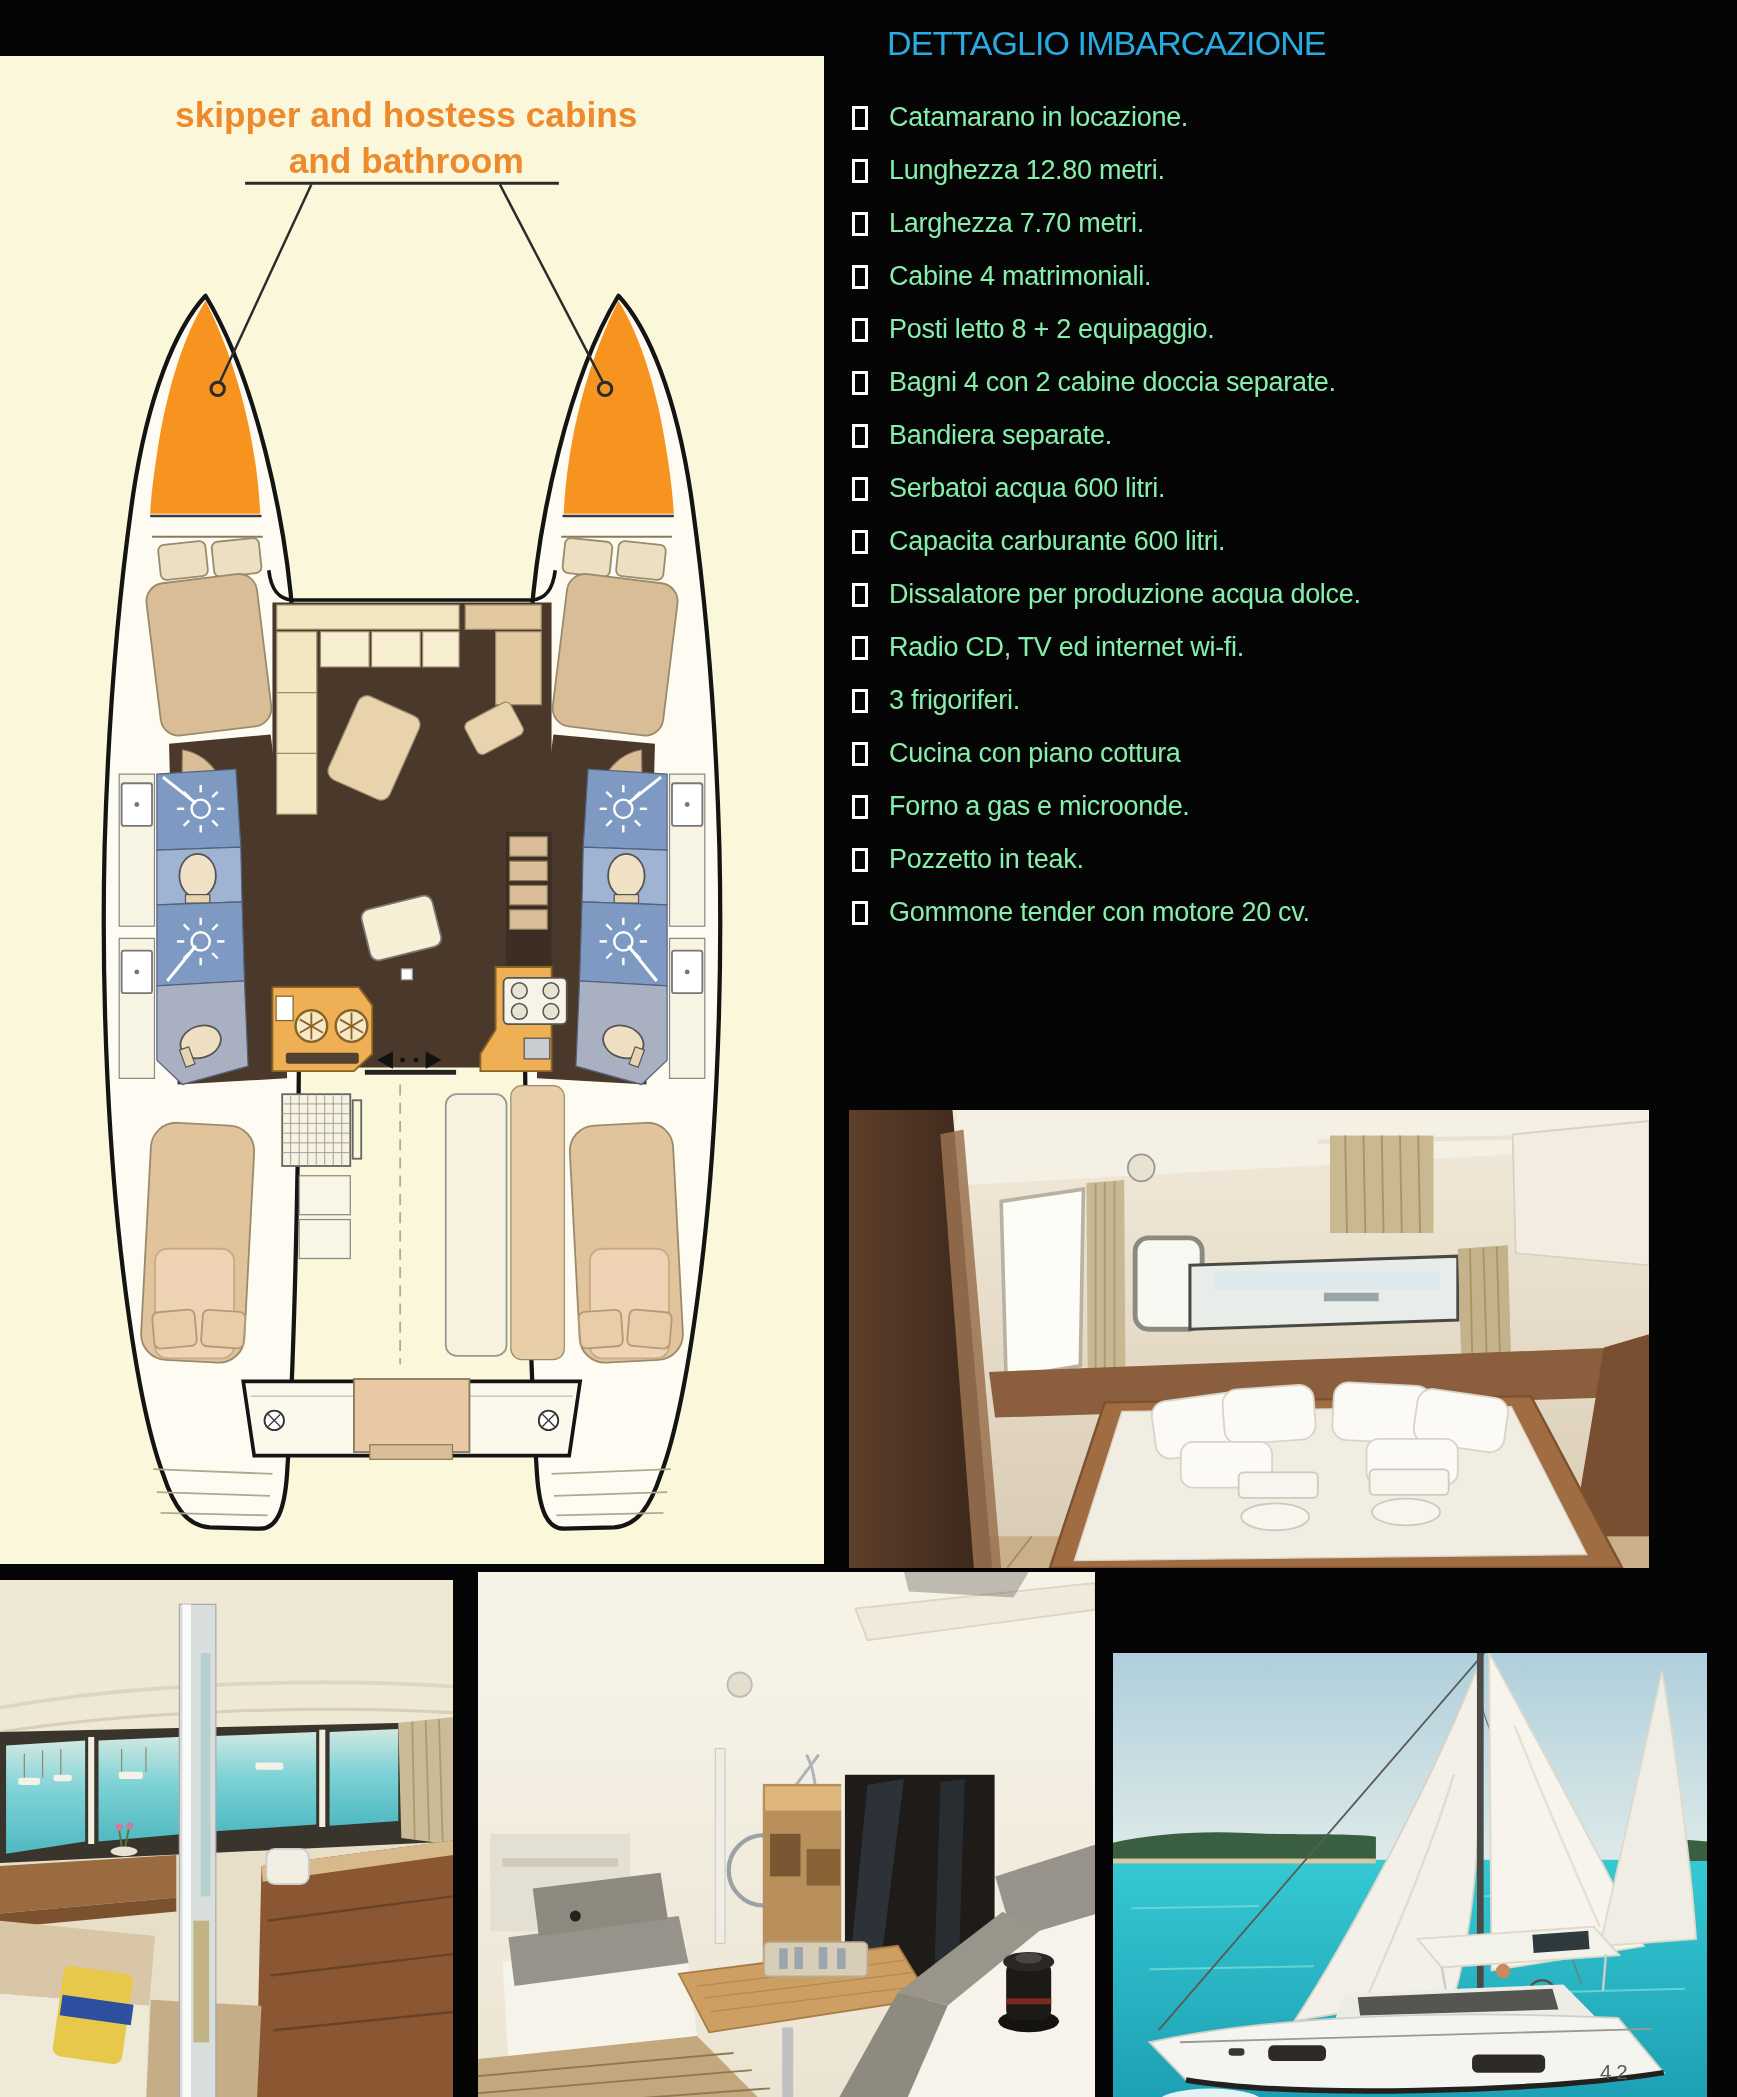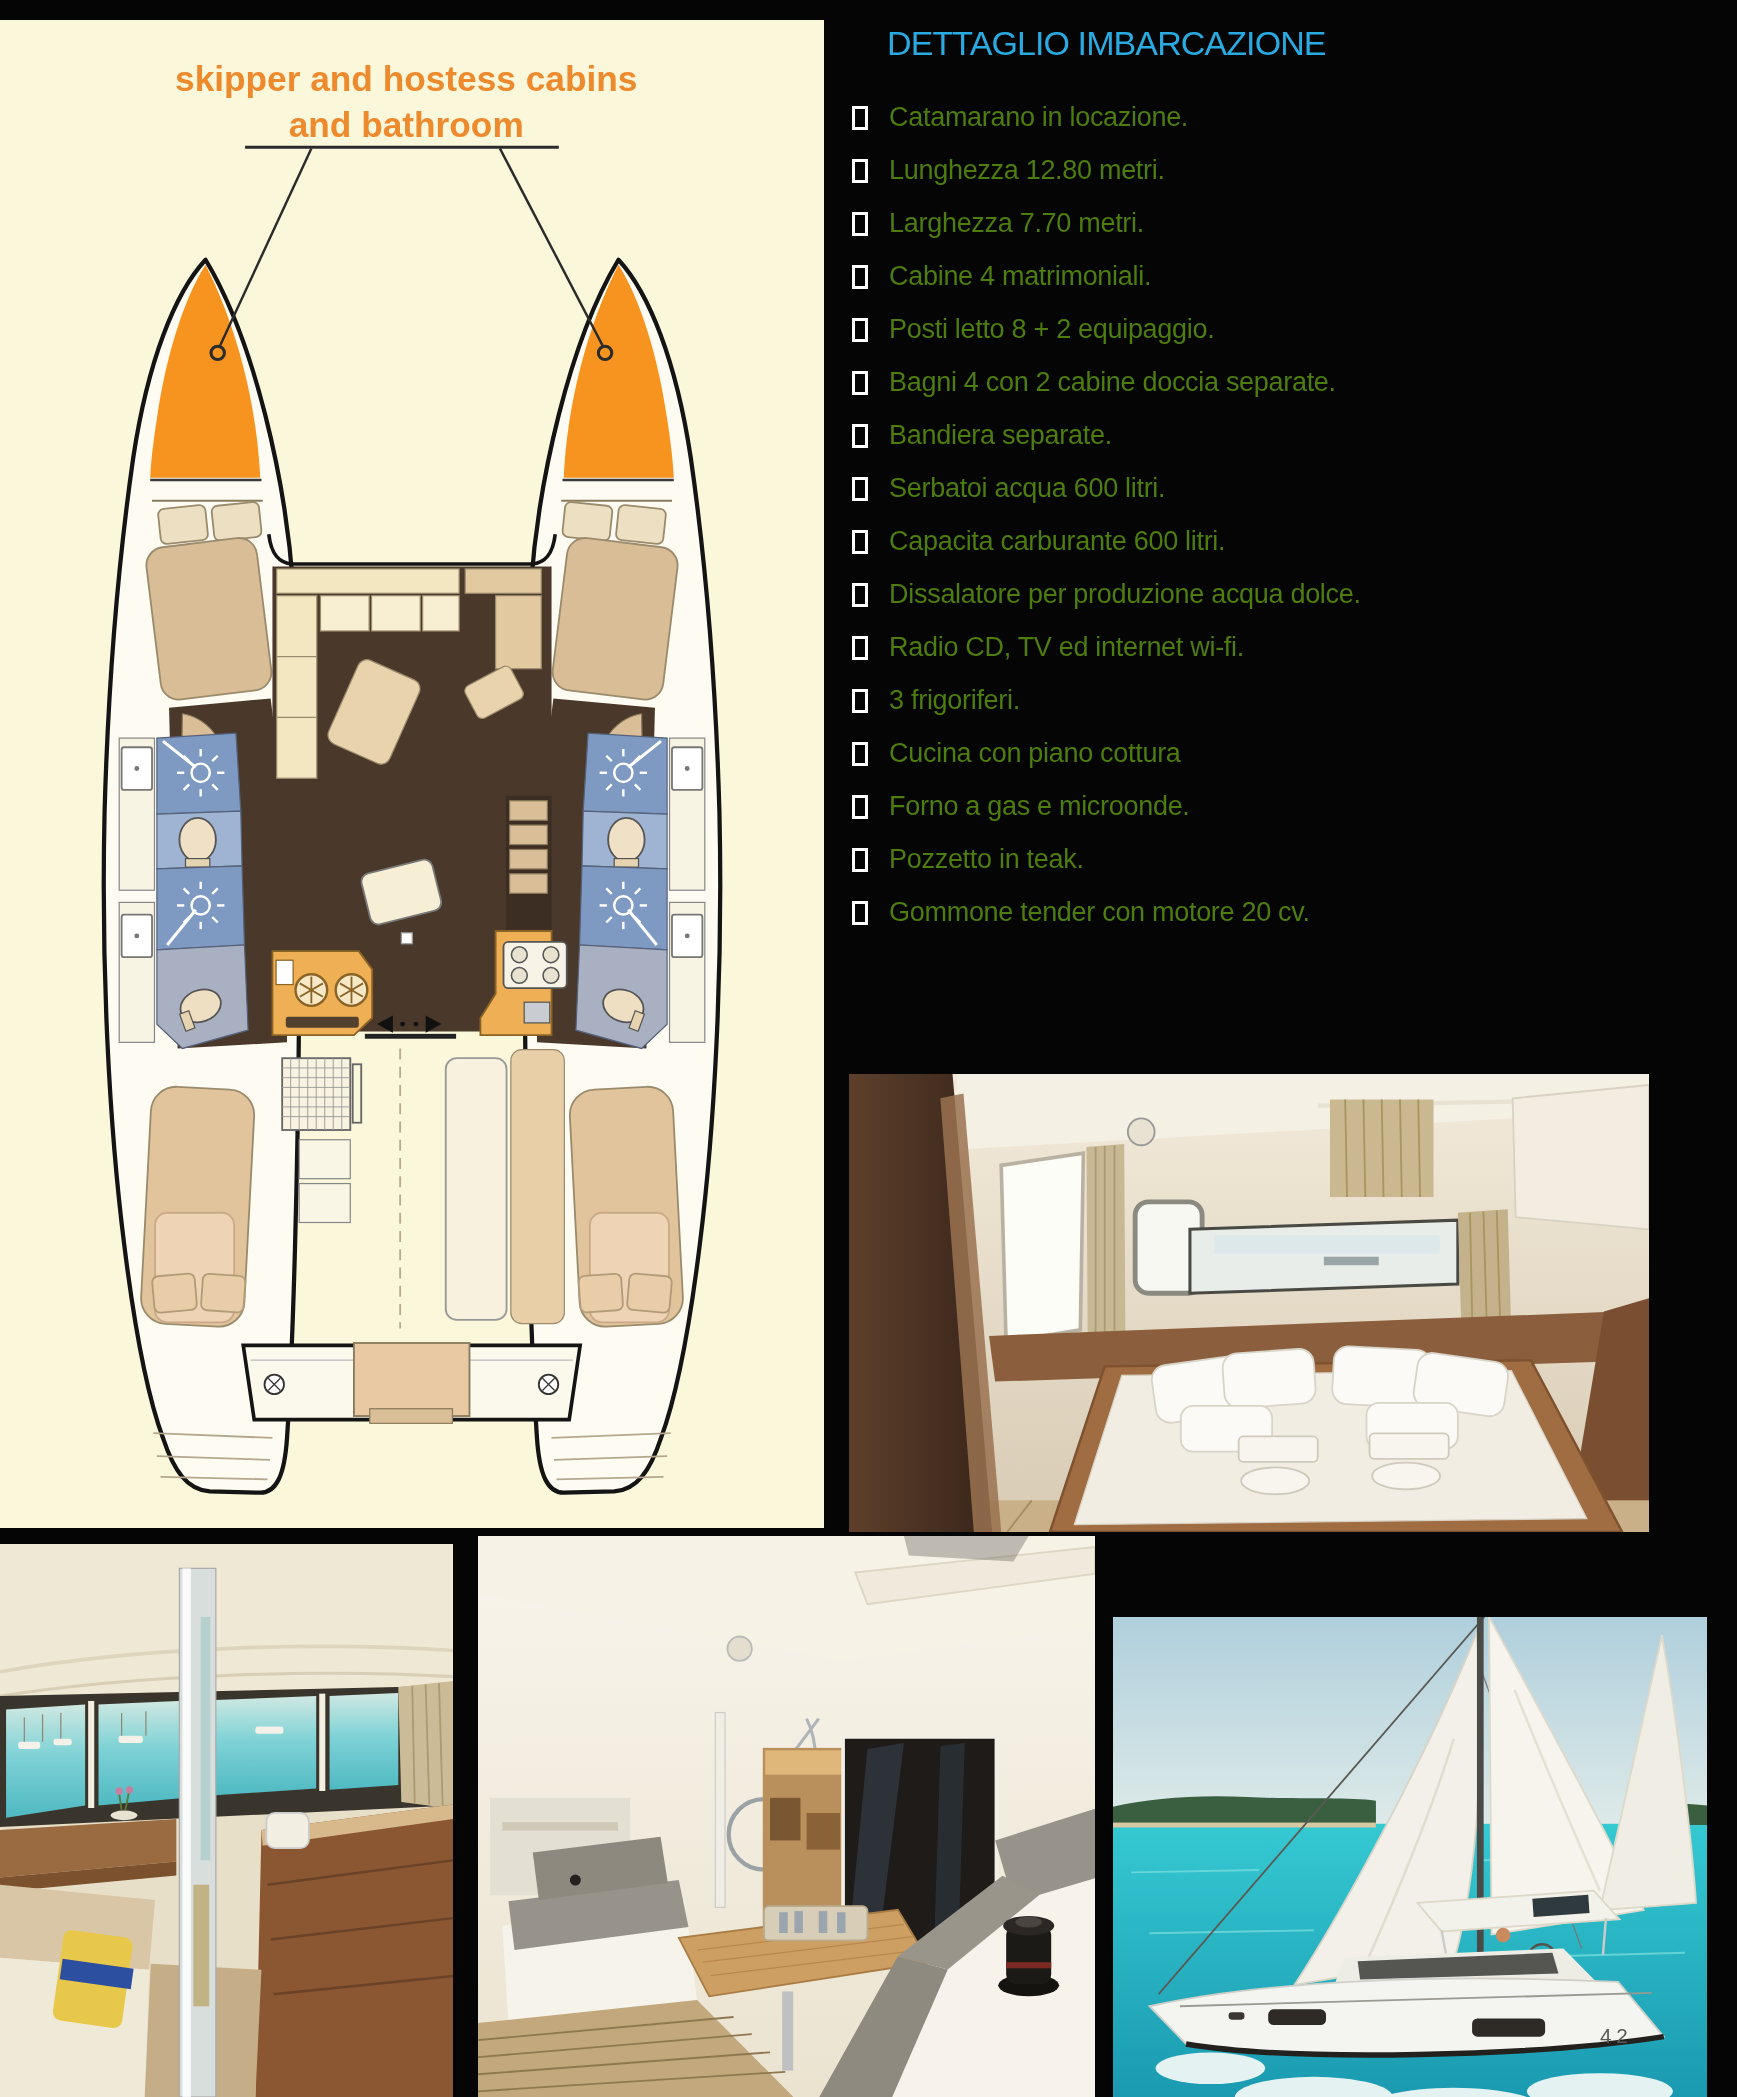--- a/index.html
+++ b/index.html
@@ -1,31 +1,31 @@
 <!DOCTYPE html>
 <html style="font-size:9.7px"><head>
 <meta charset="utf-8">
 <style>
   html,body{margin:0;padding:0;background:#000;}
   .page{position:relative;width:1738px;height:2097px;background:#050505;overflow:hidden;
         font-family:"Liberation Sans",sans-serif;}
-  .panel{position:absolute;}
+  .panel{position:absolute;margin-top:36px;}
   svg{display:block;width:100%;height:100%;}
 
   
   .floorplan{left:0;top:20px;width:824px;height:1508px;background:#FBF7DB;}
 
   
   .detail-title{position:absolute;left:887px;top:24px;font-size:34px;font-weight:normal;
                 letter-spacing:-0.9px;color:#29ABE2;white-space:nowrap;}
   .detail-list{position:absolute;left:852px;top:91px;width:864px;}
   .detail-row{display:flex;align-items:center;height:53px;}
   .tickbox{flex:0 0 auto;width:16.4px;height:24px;border:3px solid #fff;margin-right:20.7px;
            box-sizing:border-box;}
-  .detail-text{color:#4d7c0f;font-size:27px;letter-spacing:-0.3px;white-space:nowrap;}
+  .detail-text{color:#86efac;font-size:27px;letter-spacing:-0.3px;white-space:nowrap;}
 
   
   .photo-cabin{left:849px;top:1074px;width:800px;height:458px;}
   .photo-salon{left:0;top:1544px;width:453px;height:553px;}
   .photo-cockpit{left:478px;top:1536px;width:617px;height:562px;}
   .photo-sailing{left:1113px;top:1617px;width:594px;height:548px;}
 </style>
 </head>
 <body>
 

